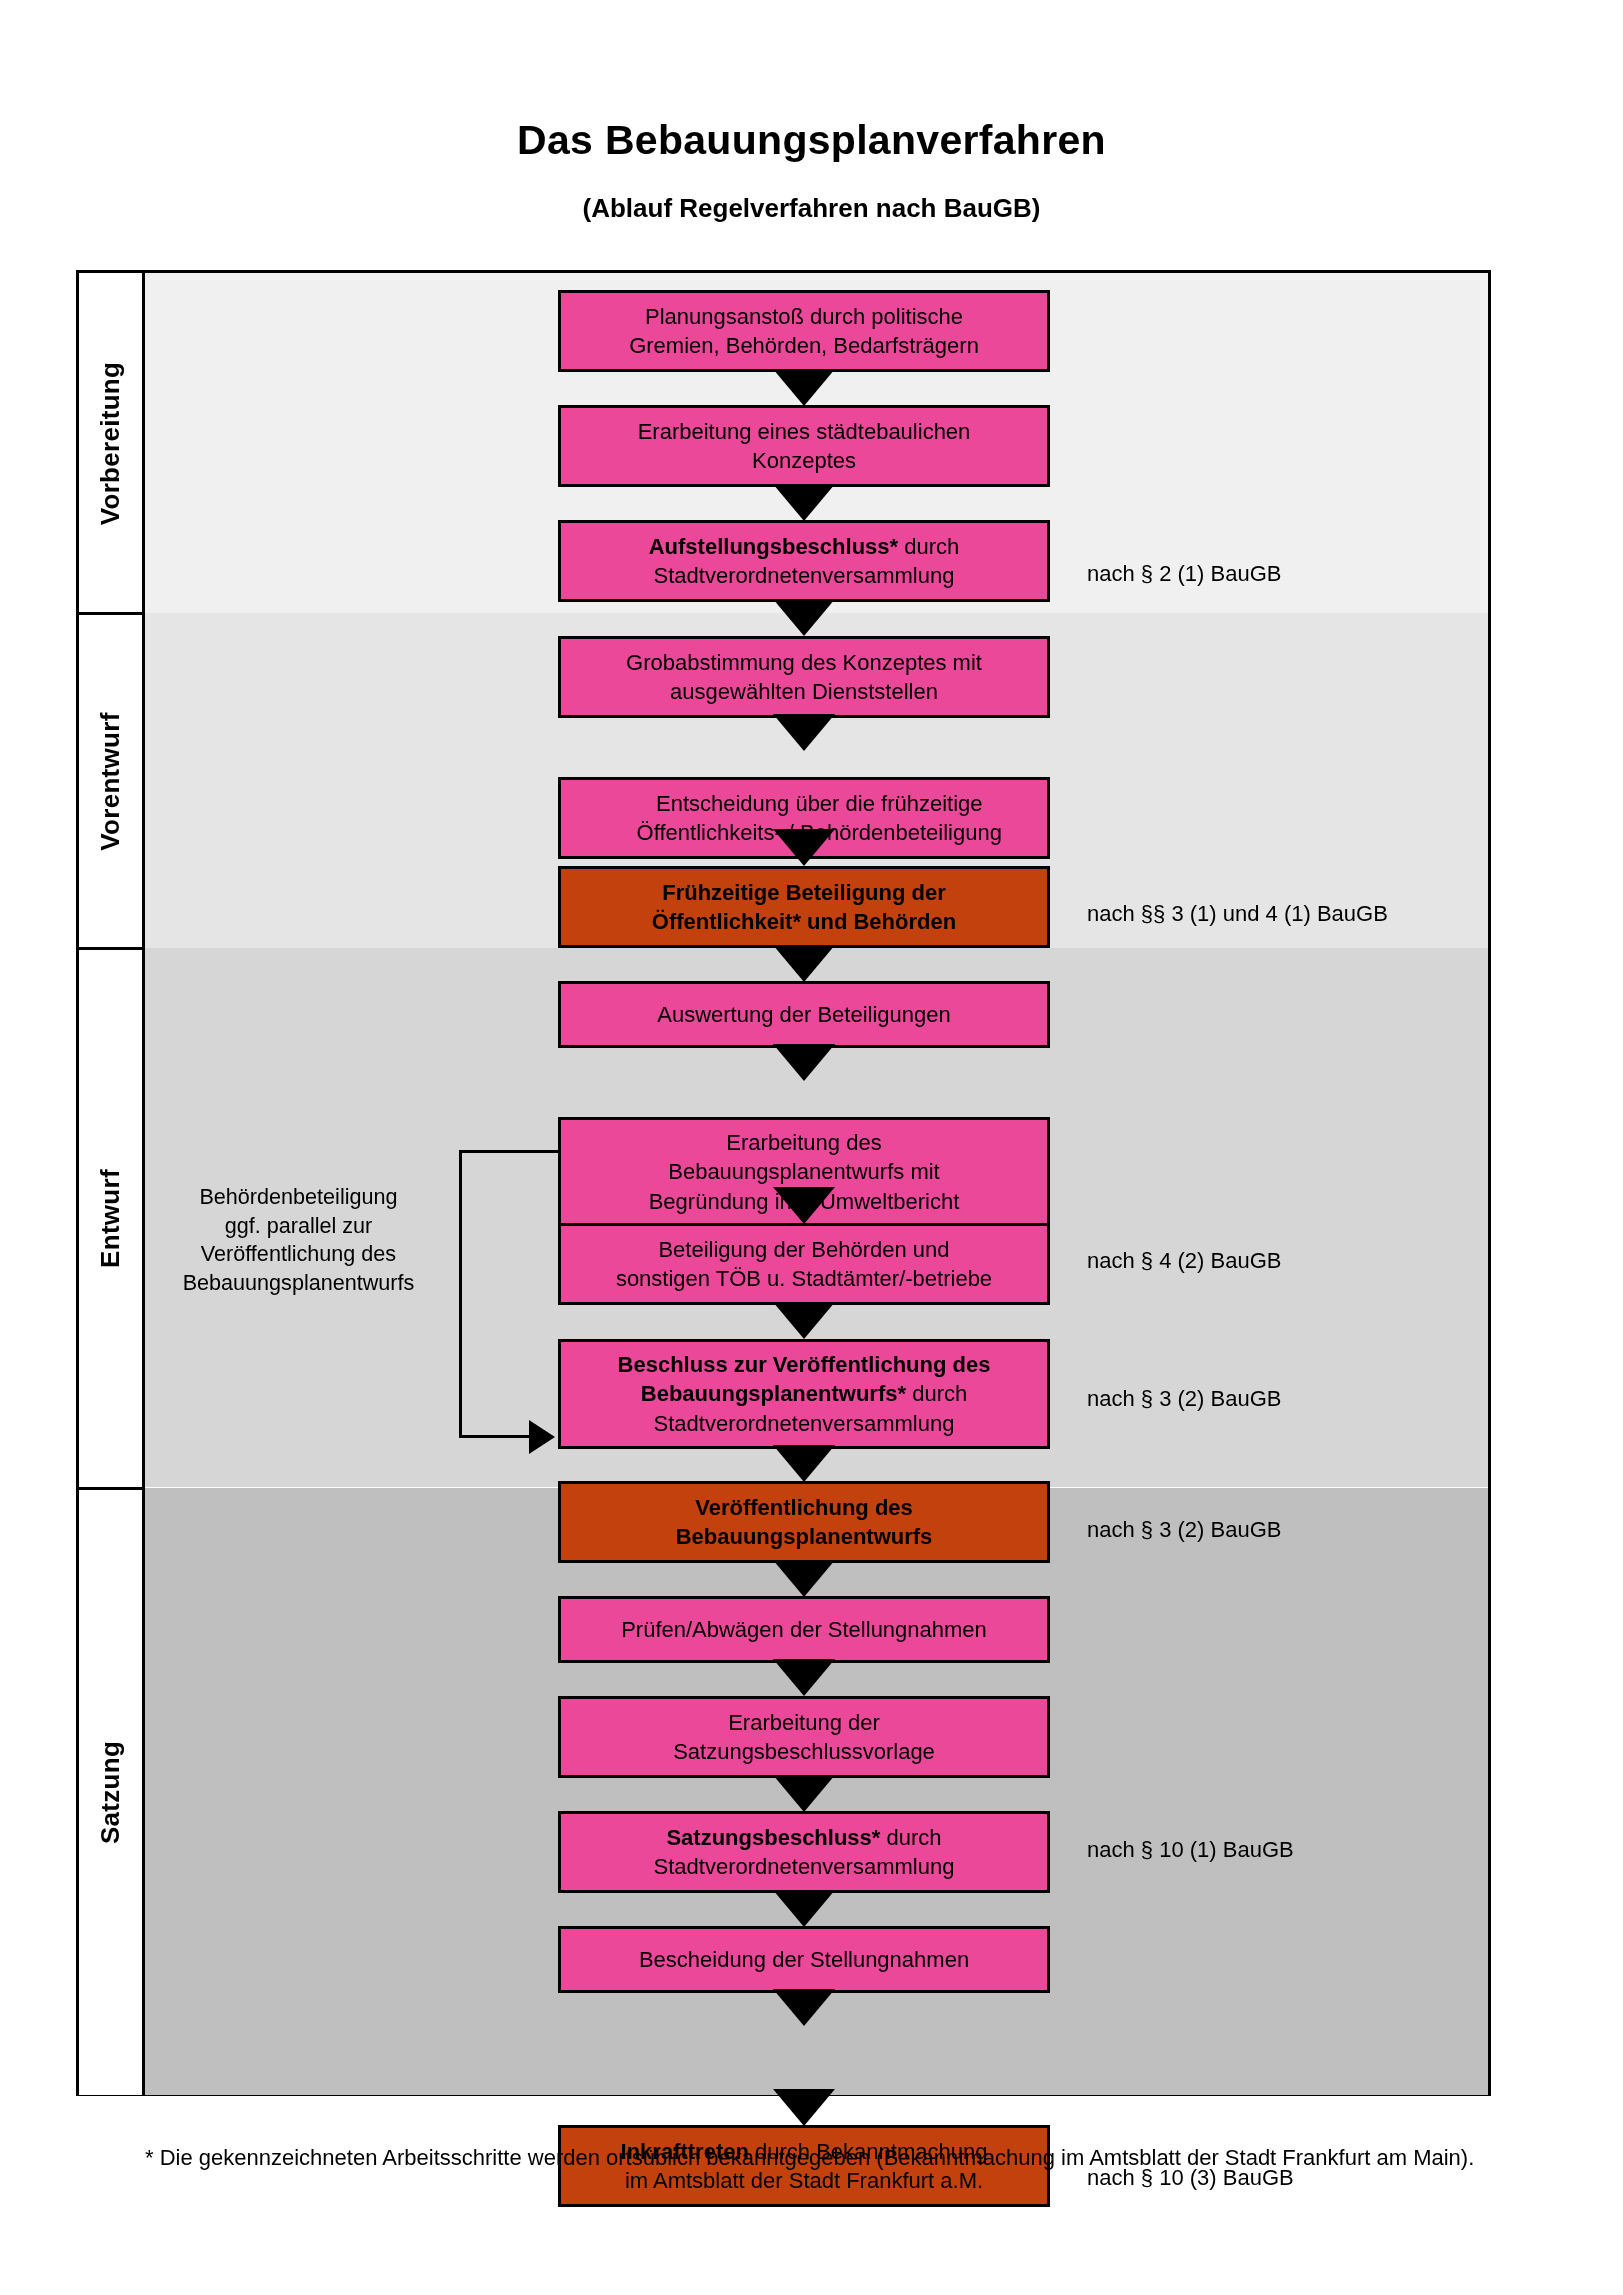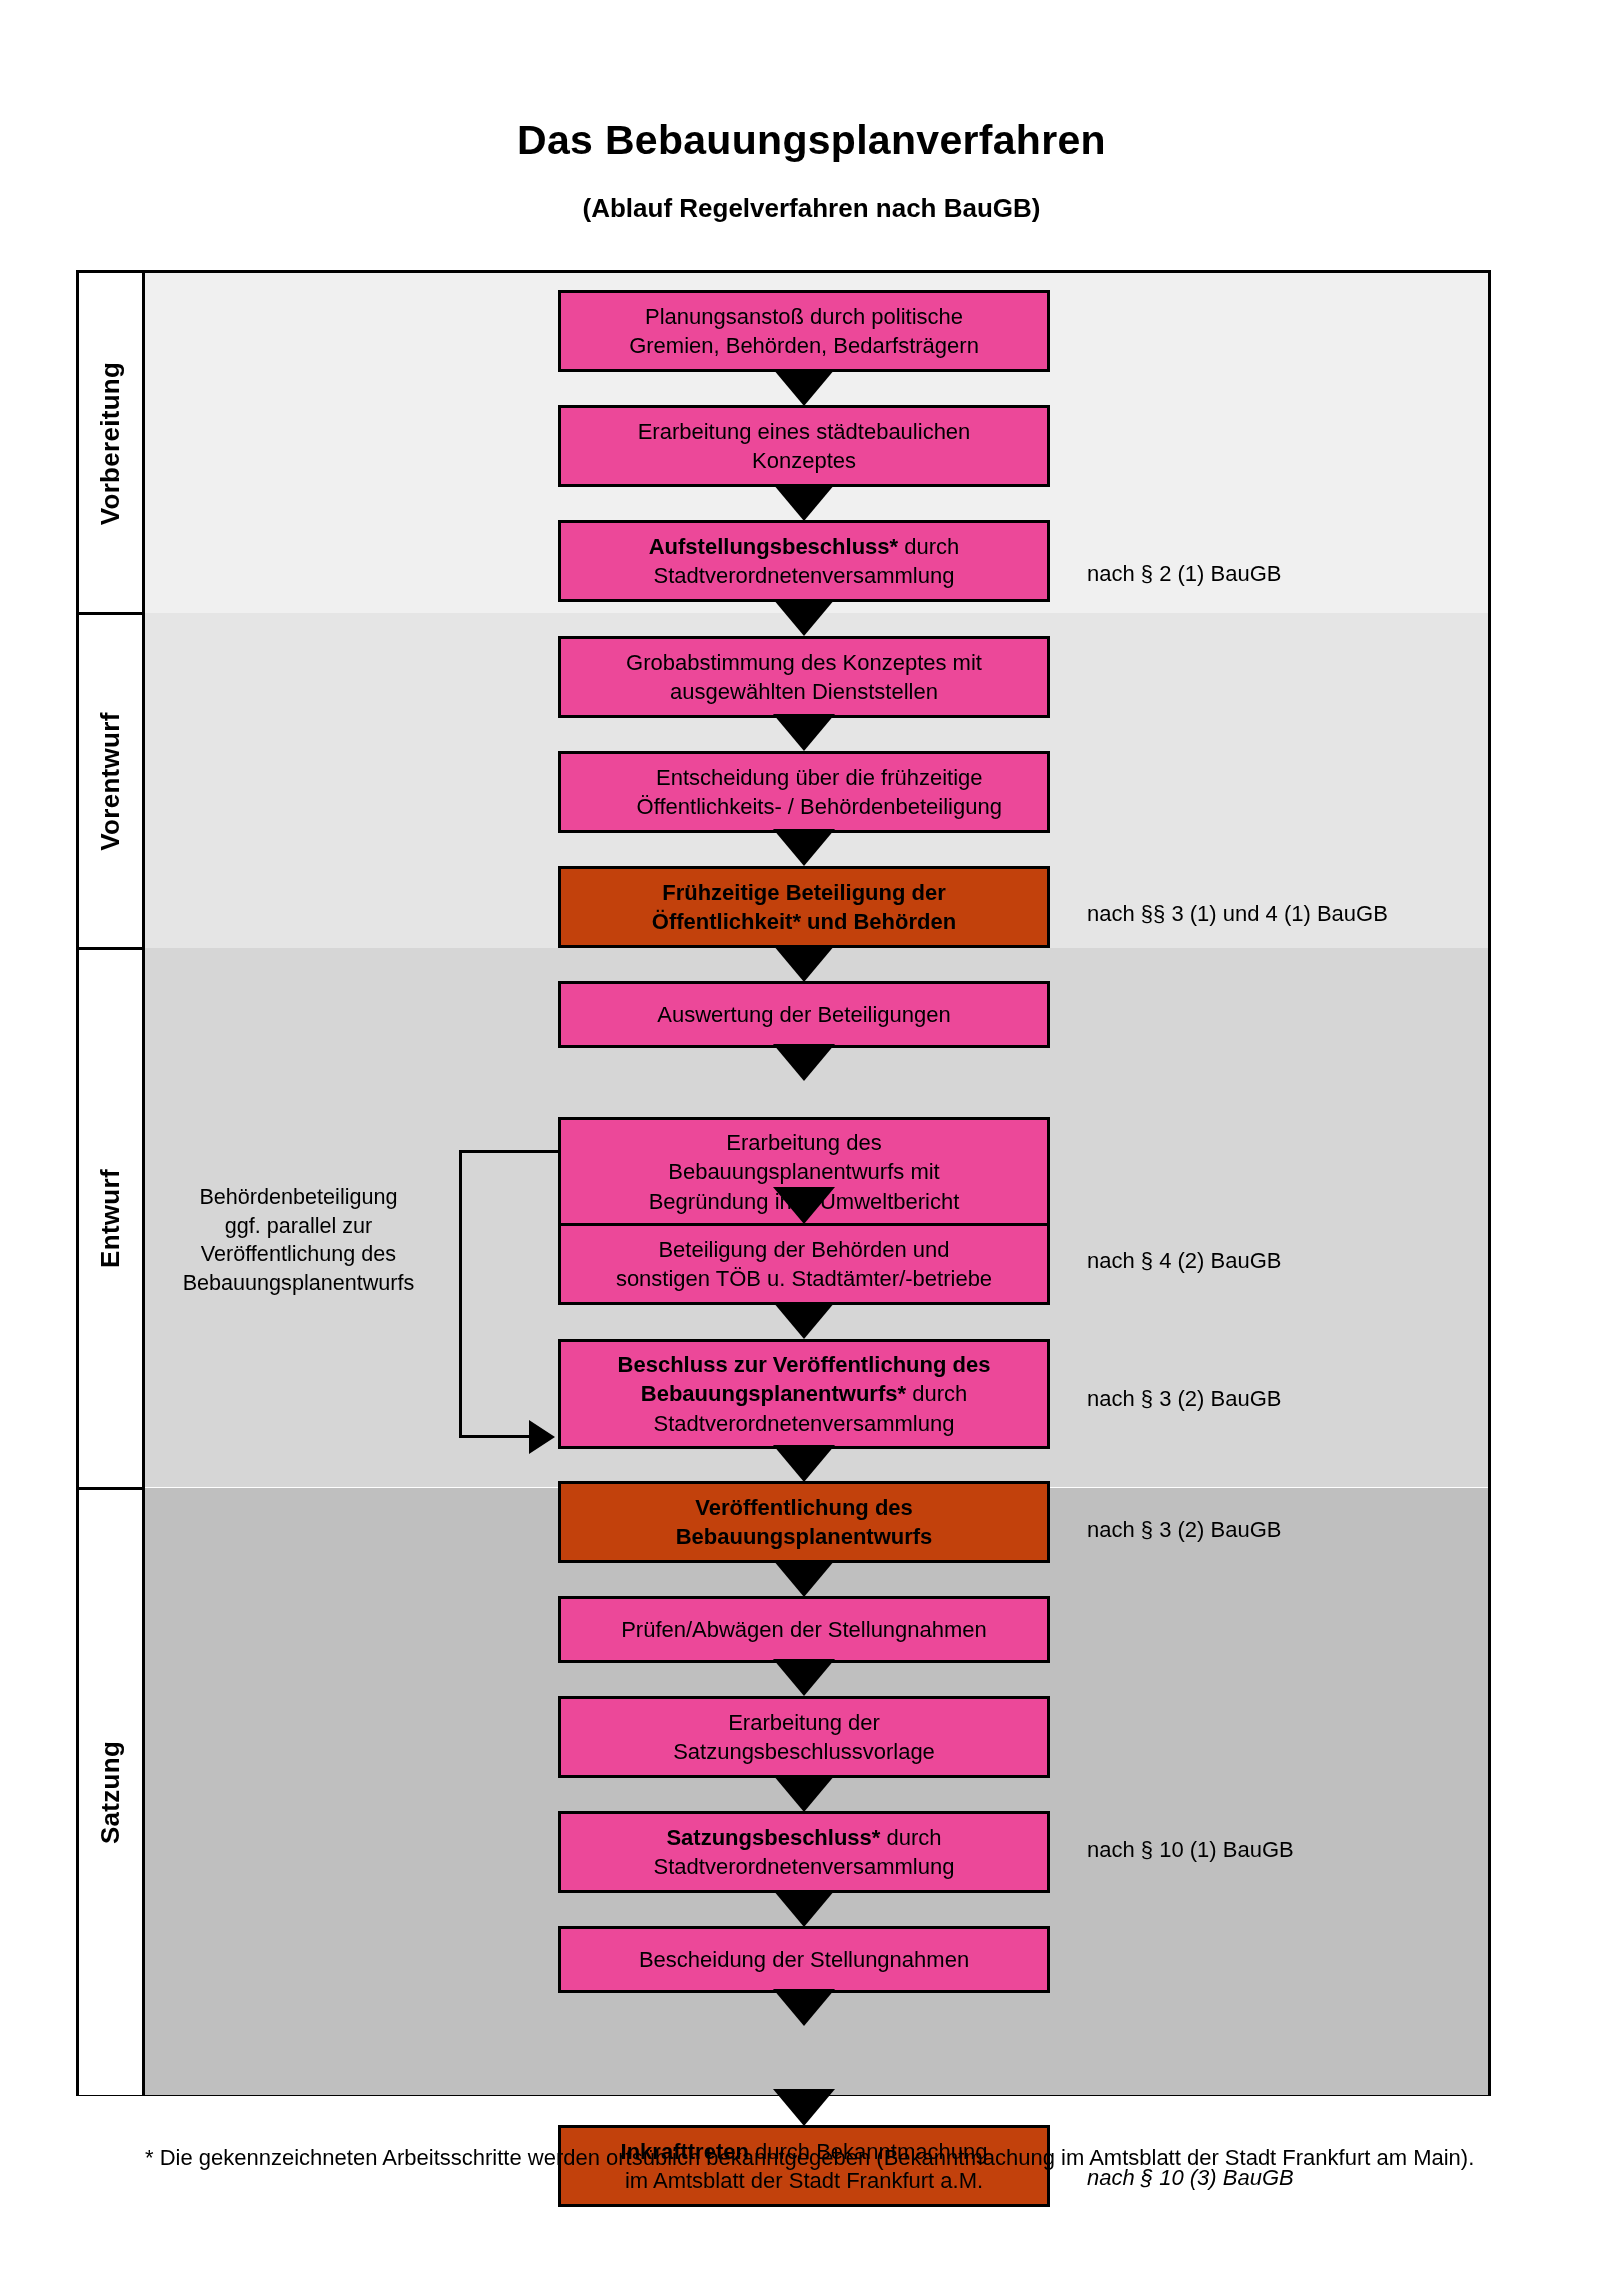--- a/index.html
+++ b/index.html
@@ -245,21 +245,21 @@
   <div class="arrow-down" style="left:694px; top:326px;"></div>
 
   <div class="pbox" style="top:363px; height:82px;">
     <span>
       <span>Grobabstimmung des Konzeptes mit</span><br>
       <span>ausgewählten Dienststellen</span>
     </span>
   </div>
   <div class="arrow-down" style="left:694px; top:441px;"></div>
 
-  <div class="pbox" style="top:478px; height:82px;padding-left:41px;">
+  <div class="pbox" style="top:504px; height:82px;padding-left:41px;">
     <span>
       <span>Entscheidung über die frühzeitige</span><br>
       <span>Öffentlichkeits- / Behördenbeteiligung</span>
     </span>
   </div>
   <div class="arrow-down" style="left:694px; top:556px;"></div>
 
   <div class="pbox blue" style="top:593px; height:82px; font-weight:bold;">
     <span>
       <span>Frühzeitige Beteiligung der</span><br>
@@ -340,18 +340,18 @@
       <span>im Amtsblatt der Stadt Frankfurt a.M.</span>
     </span>
   </div>
 
   <div class="legal" style="top:288px;">nach § 2 (1) BauGB</div>
   <div class="legal" style="top:628px;">nach §§ 3 (1) und 4 (1) BauGB</div>
   <div class="legal" style="top:975px;">nach § 4 (2) BauGB</div>
   <div class="legal" style="top:1113px;">nach § 3 (2) BauGB</div>
   <div class="legal" style="top:1244px;">nach § 3 (2) BauGB</div>
   <div class="legal" style="top:1564px;">nach § 10 (1) BauGB</div>
-  <div class="legal" style="top:1892px;font-style:italic;">nach § 10 (3) BauGB</div>
+  <div class="legal" style="top:1892px;">nach § 10 (3) BauGB</div>
 
 </div>
 
 <div class="footnote">* Die gekennzeichneten Arbeitsschritte werden ortsüblich bekanntgegeben (Bekanntmachung im Amtsblatt  der Stadt Frankfurt am Main).</div>
 
 
 </body></html>

